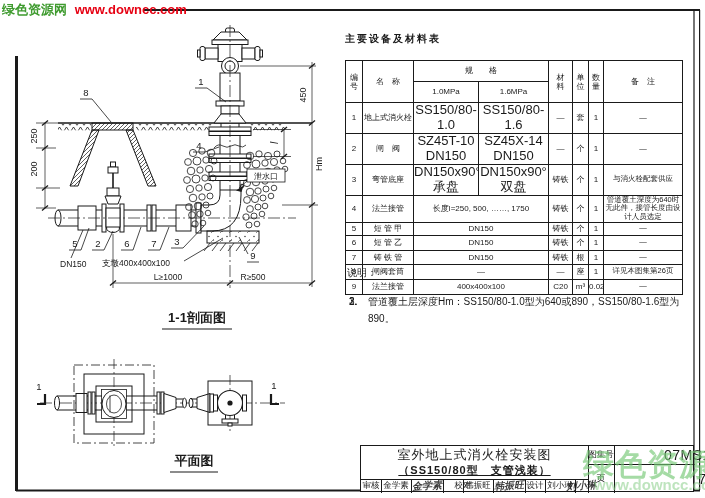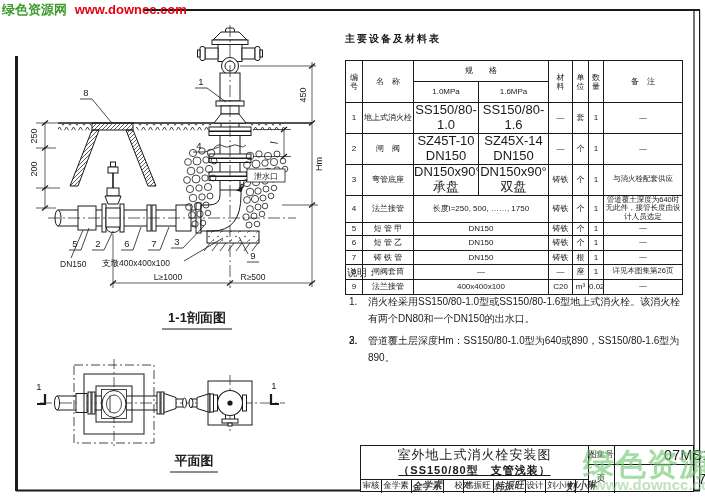--- a/index.html
+++ b/index.html
@@ -492,21 +492,20 @@
       <td class="rem">—</td>
     </tr>
   </tbody>
     </table>
 </div>
 
 <div class="abs" id="notes">
   <div class="head">说明：</div>
   <div class="note">
     <span class="num">1.</span>
-    <span>消火栓采用SS150/80-1.0型或SS150/80-1.6型地上式消火栓。该消火栓有两个DN80和一个DN150的出水口。</span>
   </div>
   <div class="note">
     <span class="num">2.</span>
   </div>
   <div class="note">
     <span class="num">3.</span>
     <span>管道覆土层深度Hm：SS150/80-1.0型为640或890，SS150/80-1.6型为890。</span>
   </div>
 </div>
 

